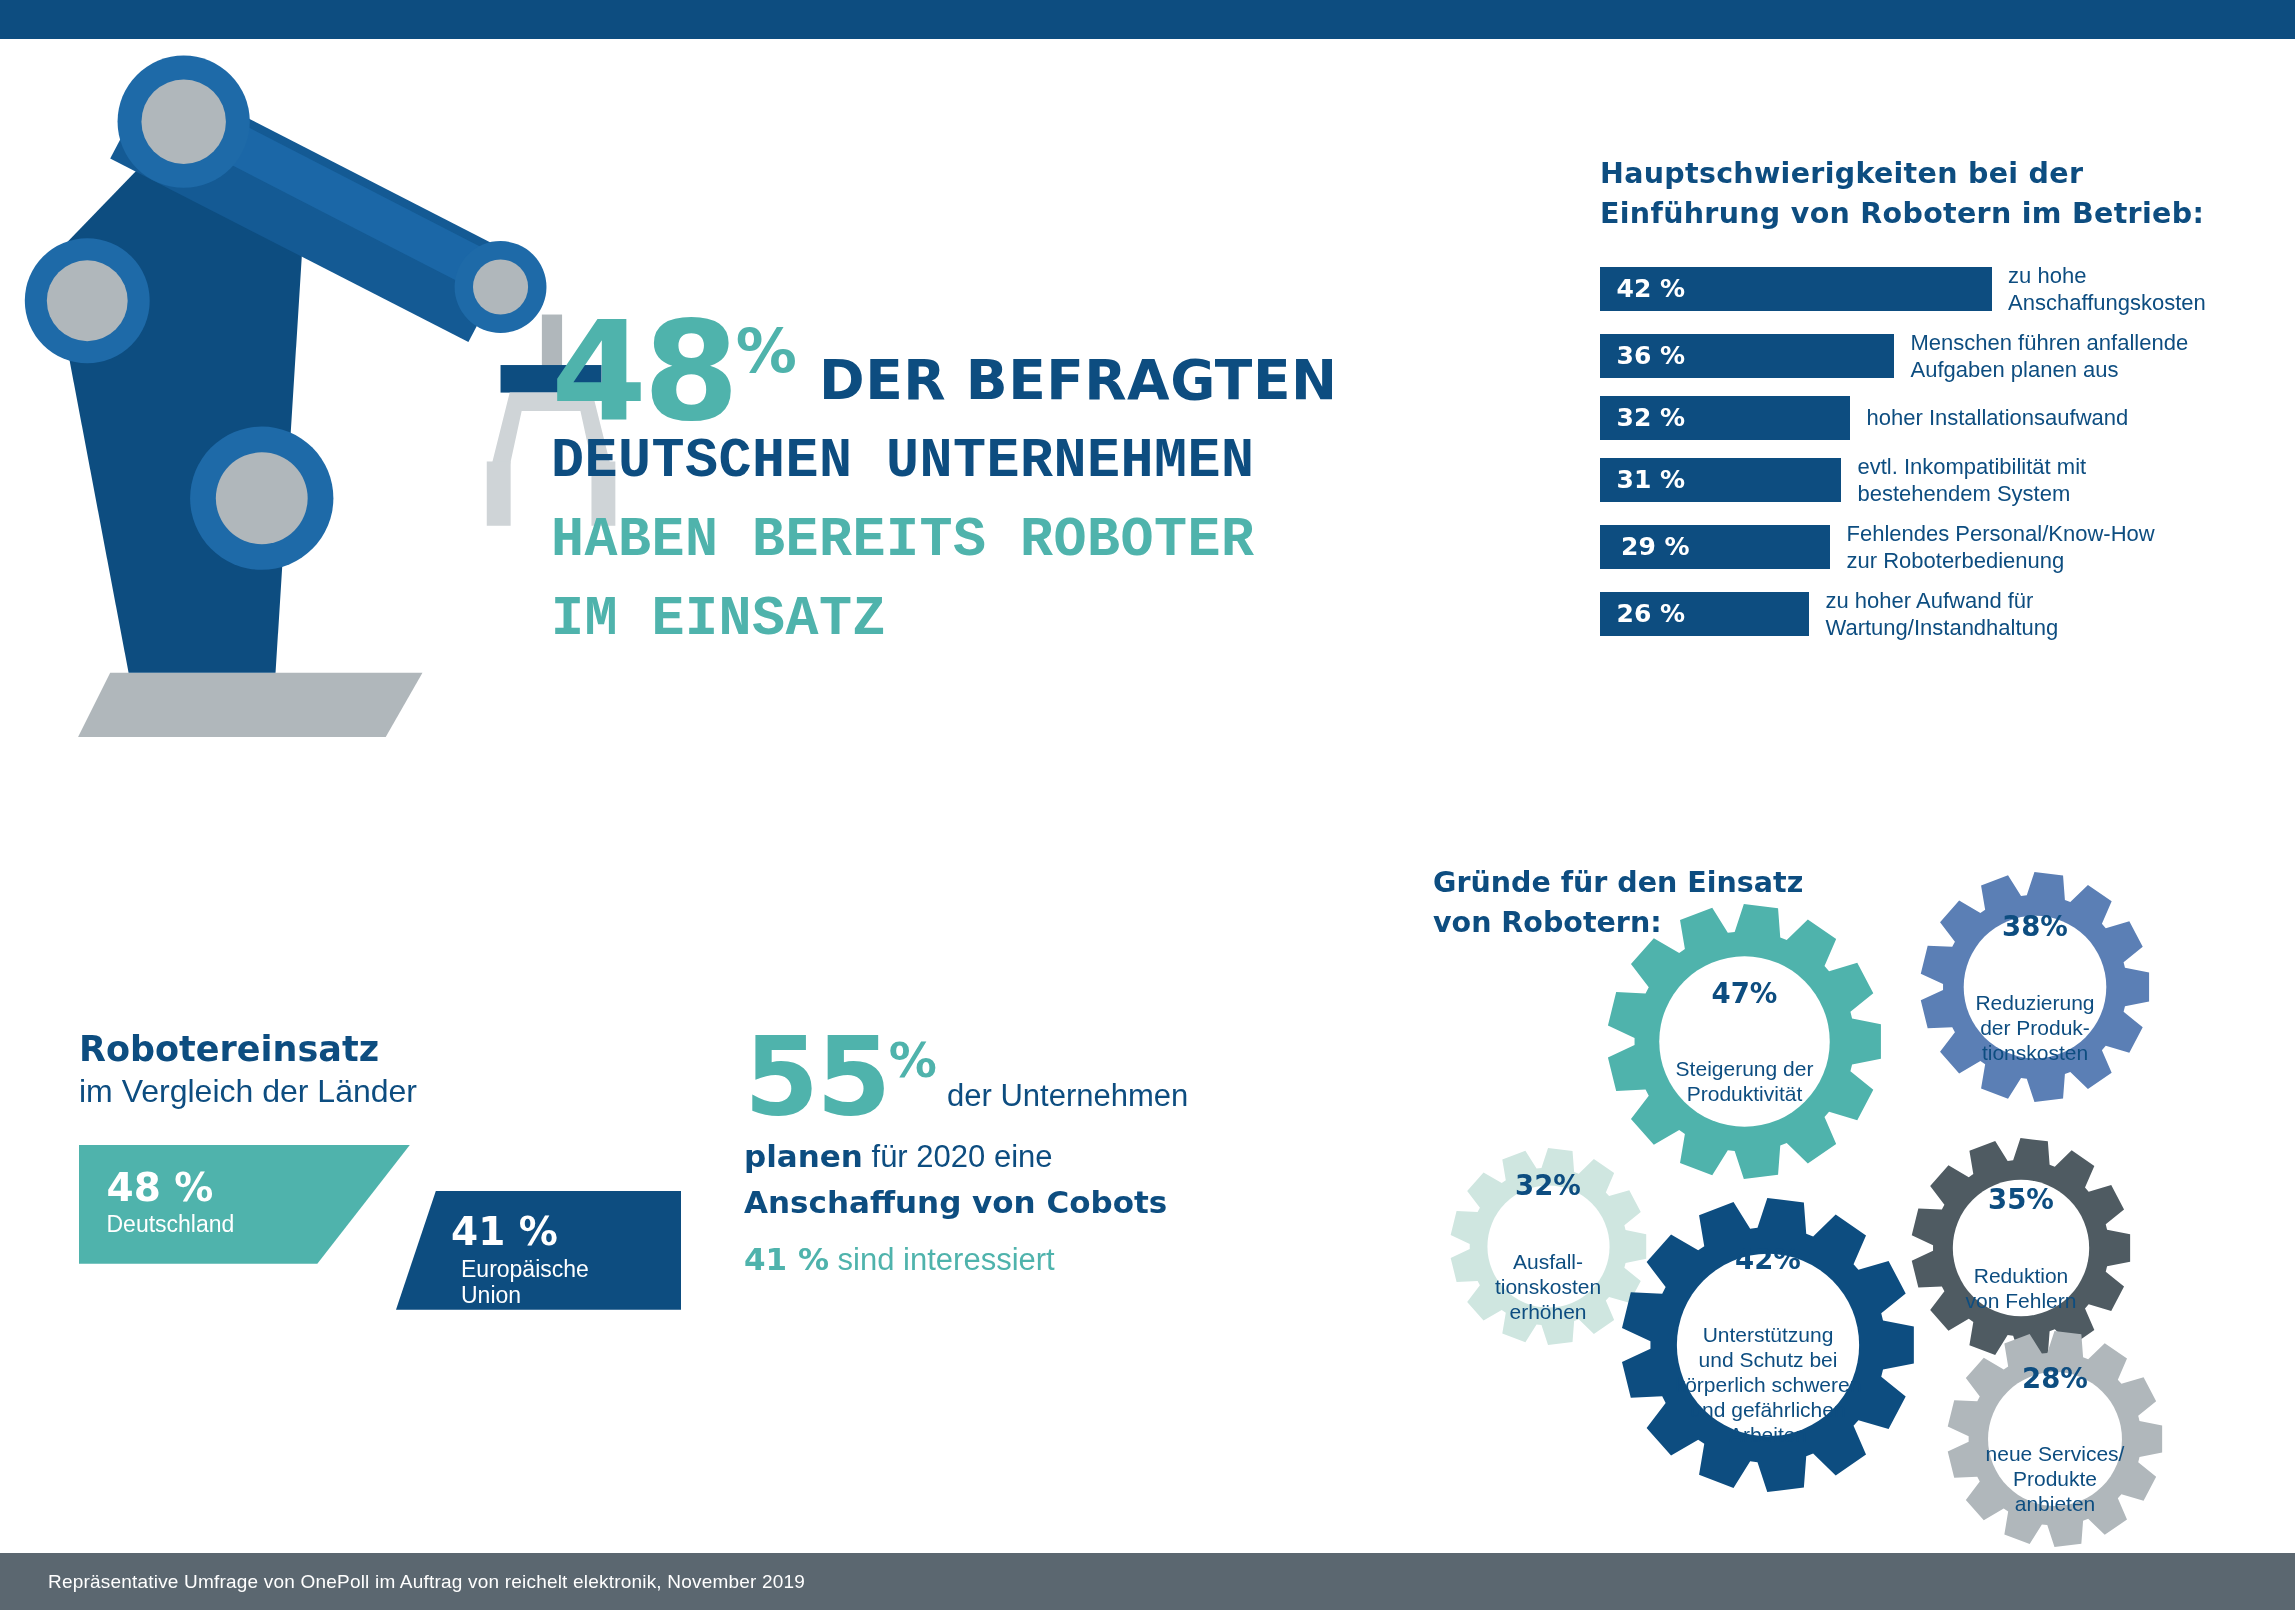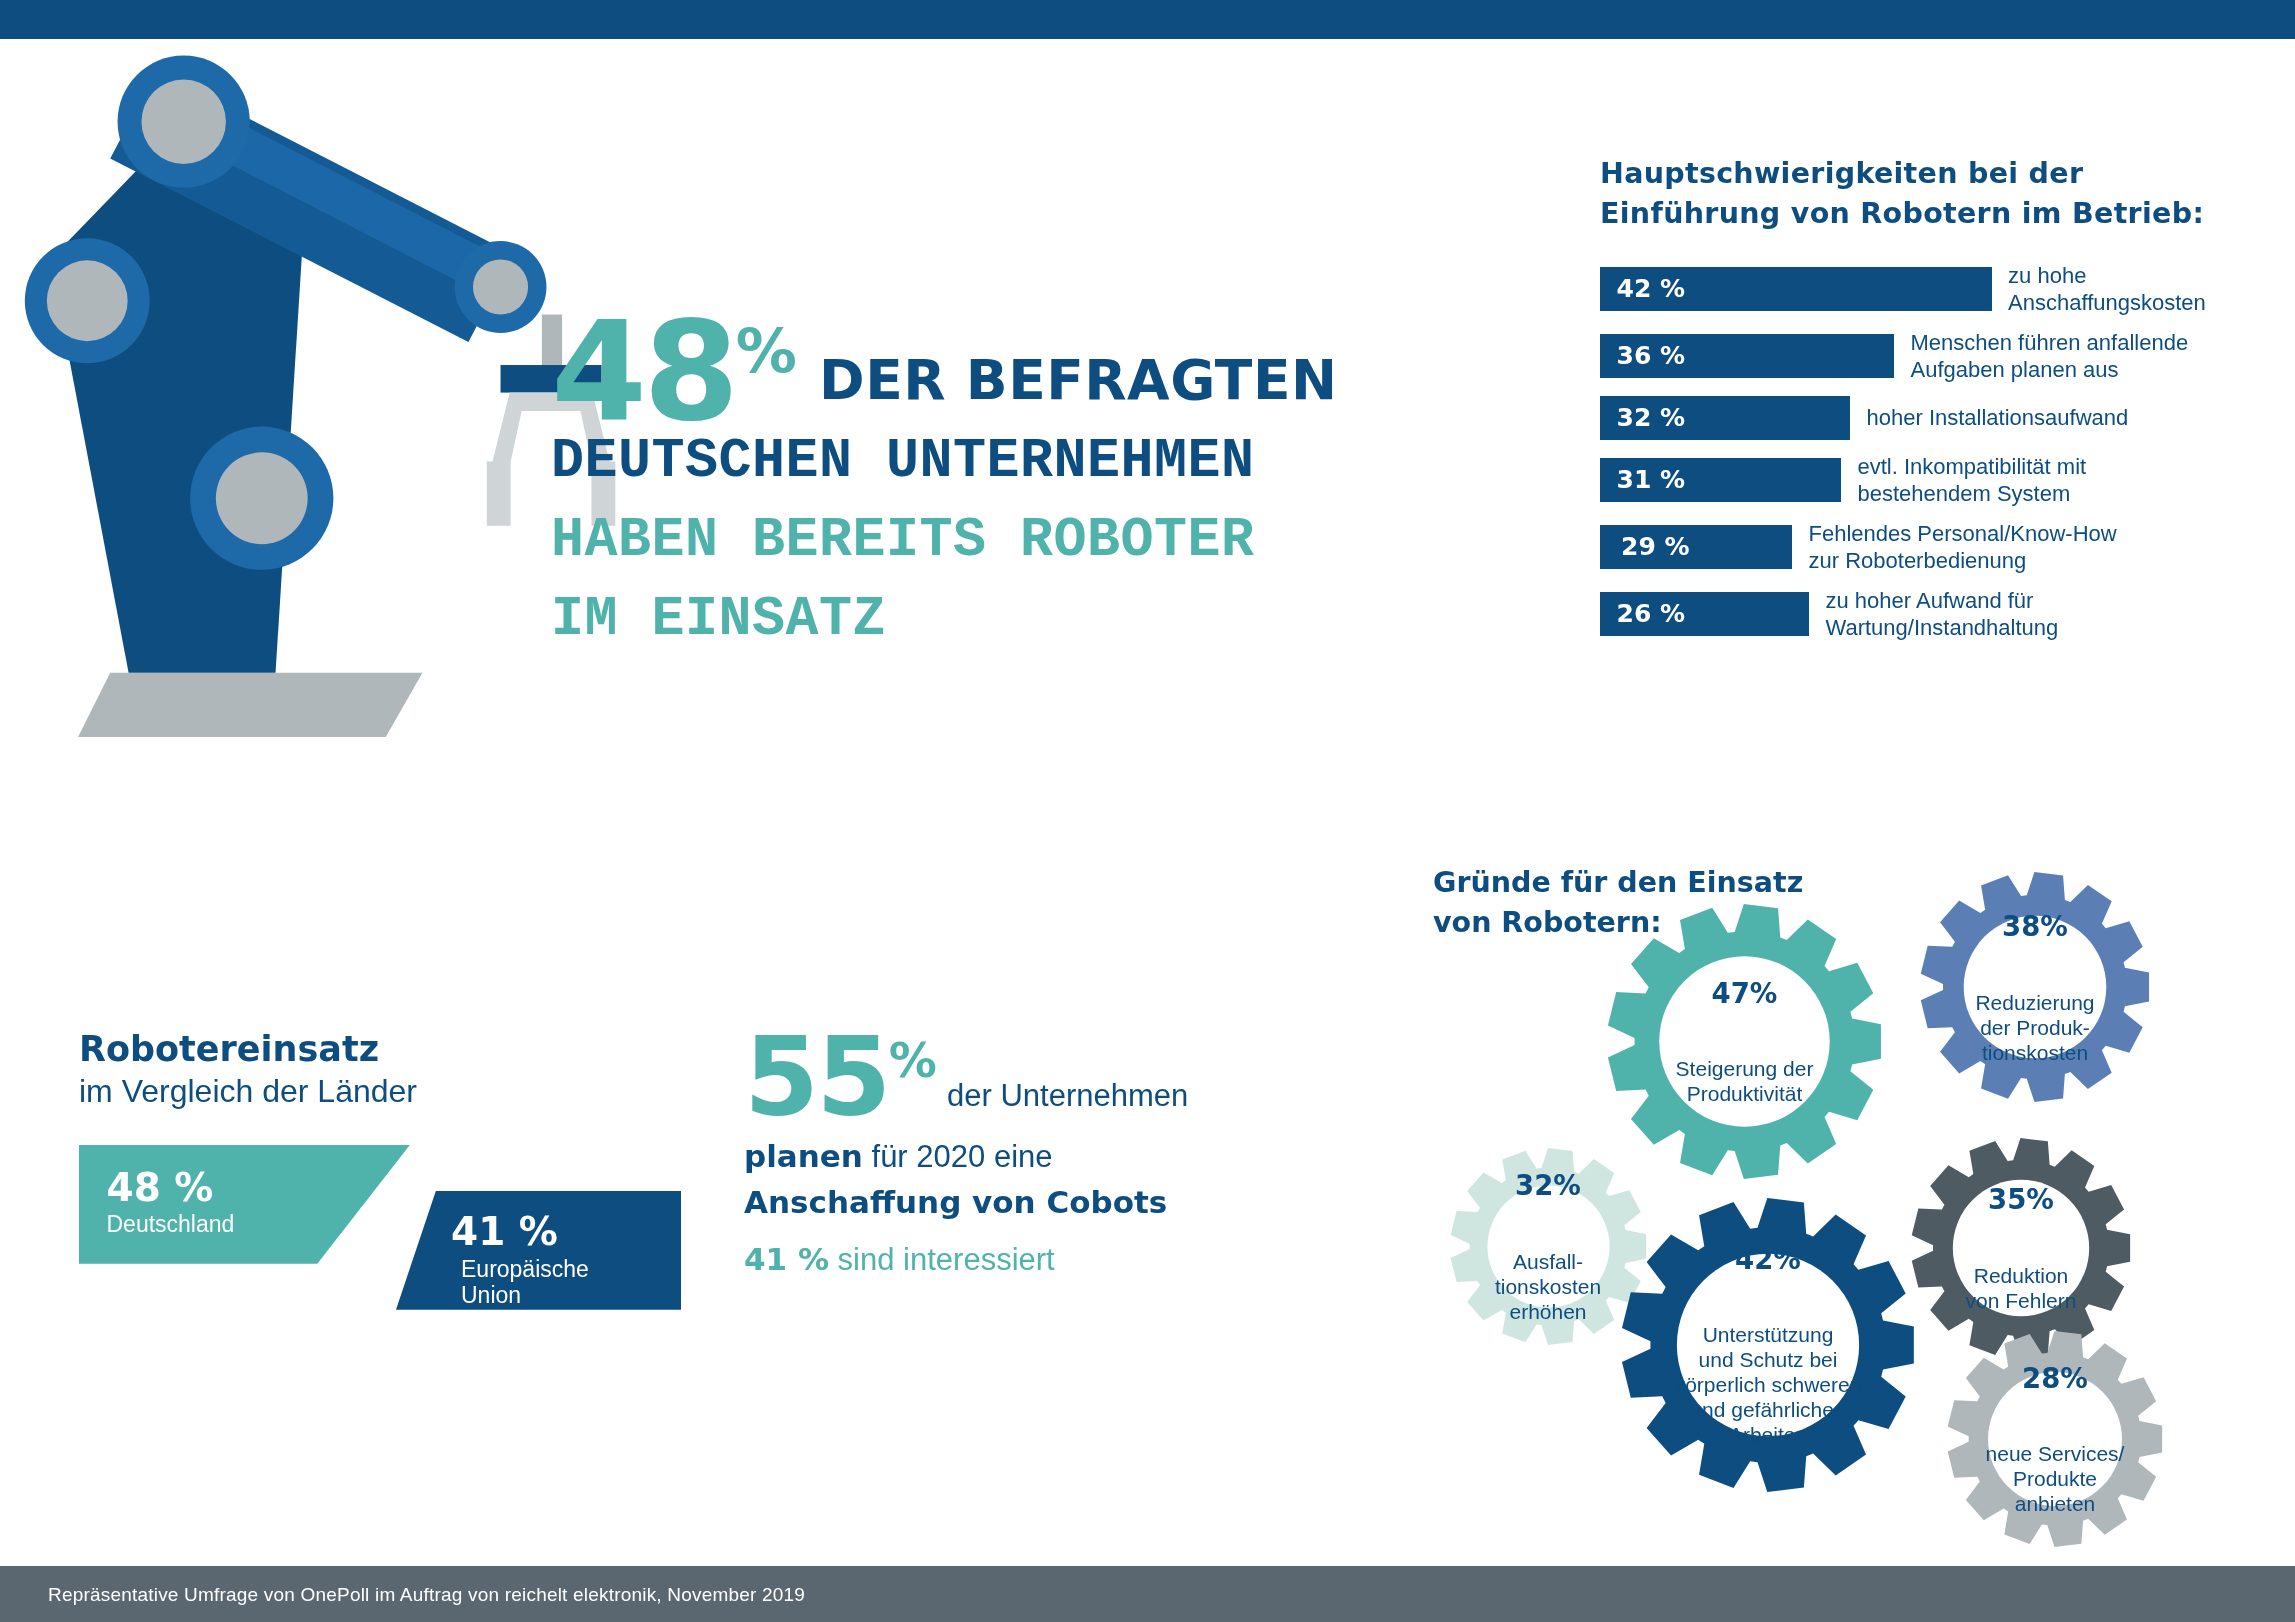--- a/index.html
+++ b/index.html
@@ -4,21 +4,21 @@
 <title>Infografik Robotereinsatz</title>
 <style>
   html,body{margin:0;padding:0;}
   body{
     width:2296px;height:1623px;position:relative;overflow:hidden;
     background:#ffffff;
     font-family:"Liberation Sans", sans-serif;
     color:#0d4d80;
   }
   .topbar{position:absolute;left:0;top:0;width:2296px;height:39px;background:#0d4d80;}
-  .footerbar{position:absolute;left:0;bottom:0;width:2296px;height:57px;background:#5b6770;}
+  .footerbar{position:absolute;left:0;bottom:13px;width:2296px;height:57px;background:#5b6770;}
   .footer-text{
     position:absolute;left:48px;top:18.4px;color:#ffffff;font-size:19px;letter-spacing:0.2px;
   }
 
   
   .robot{position:absolute;left:0;top:39px;width:698px;height:698px;}
 
   
   .headline{position:absolute;left:551px;top:321px;width:964px;}
   .hl-row1{display:flex;align-items:flex-end;}
@@ -192,21 +192,21 @@
         </div>
       </div>
       <div class="barrow">
         <div class="bar" style="width: 241px;">31 %</div>
         <div class="barlabel">
           <div>evtl. Inkompatibilität mit</div>
           <div>bestehendem System</div>
         </div>
       </div>
       <div class="barrow">
-        <div class="bar" style="width: 192px; padding-left: 21px;">29 %</div>
+        <div class="bar" style="width: 230px; padding-left: 21px;">29 %</div>
         <div class="barlabel">
           <div>Fehlendes Personal/Know-How</div>
           <div>zur Roboterbedienung</div>
         </div>
       </div>
       <div class="barrow">
         <div class="bar" style="width: 209px;">26 %</div>
         <div class="barlabel">
           <div>zu hoher Aufwand für</div>
           <div>Wartung/Instandhaltung</div>

